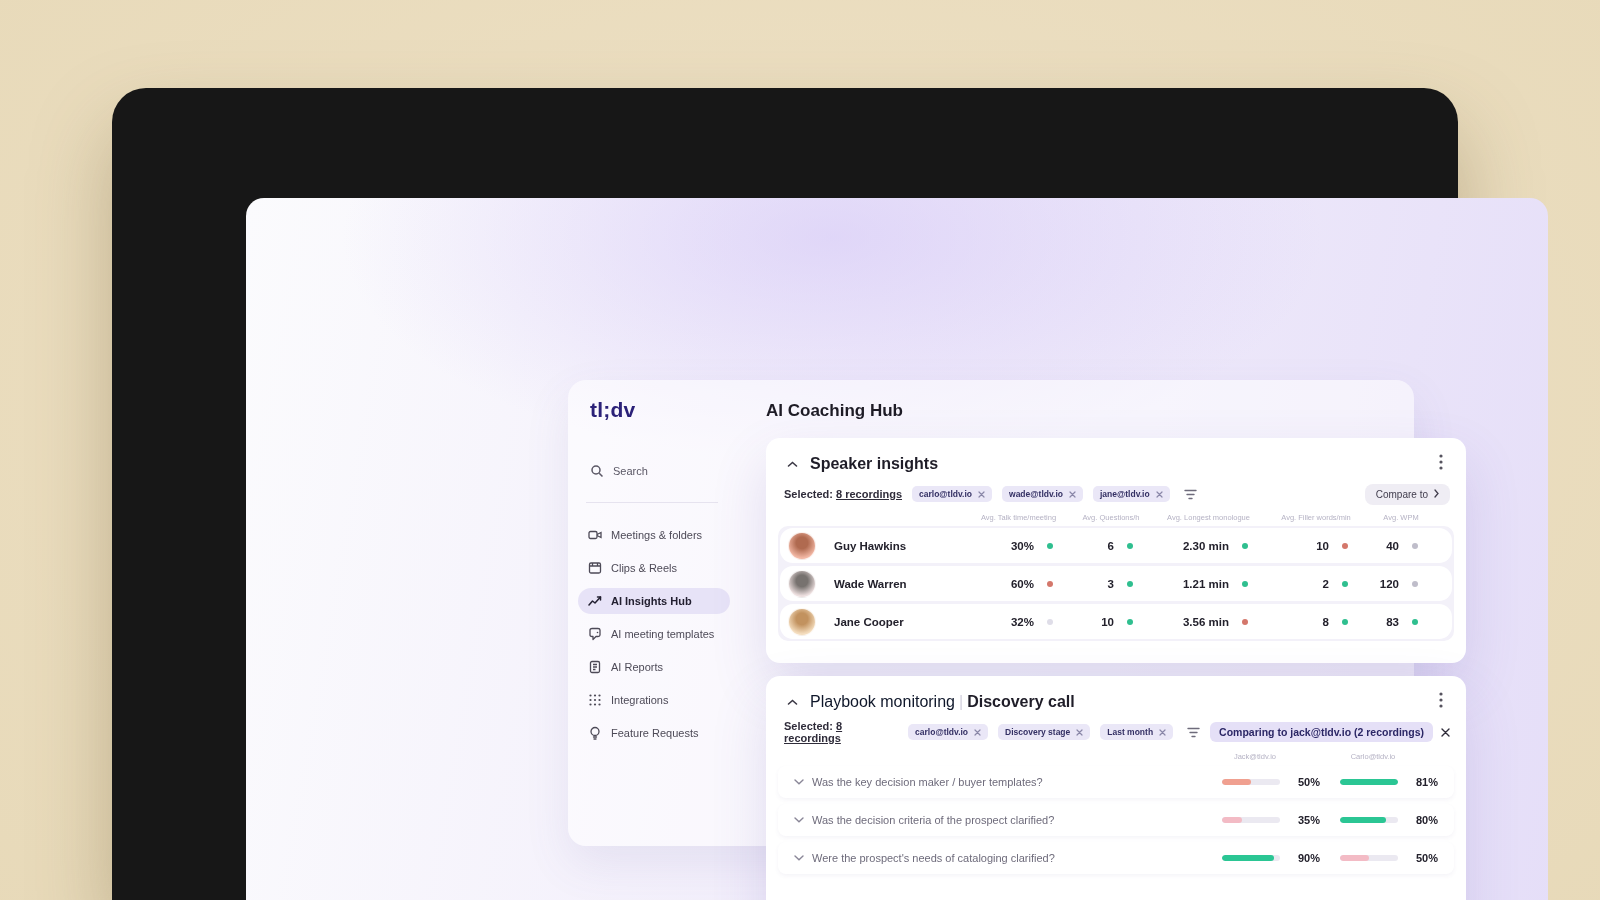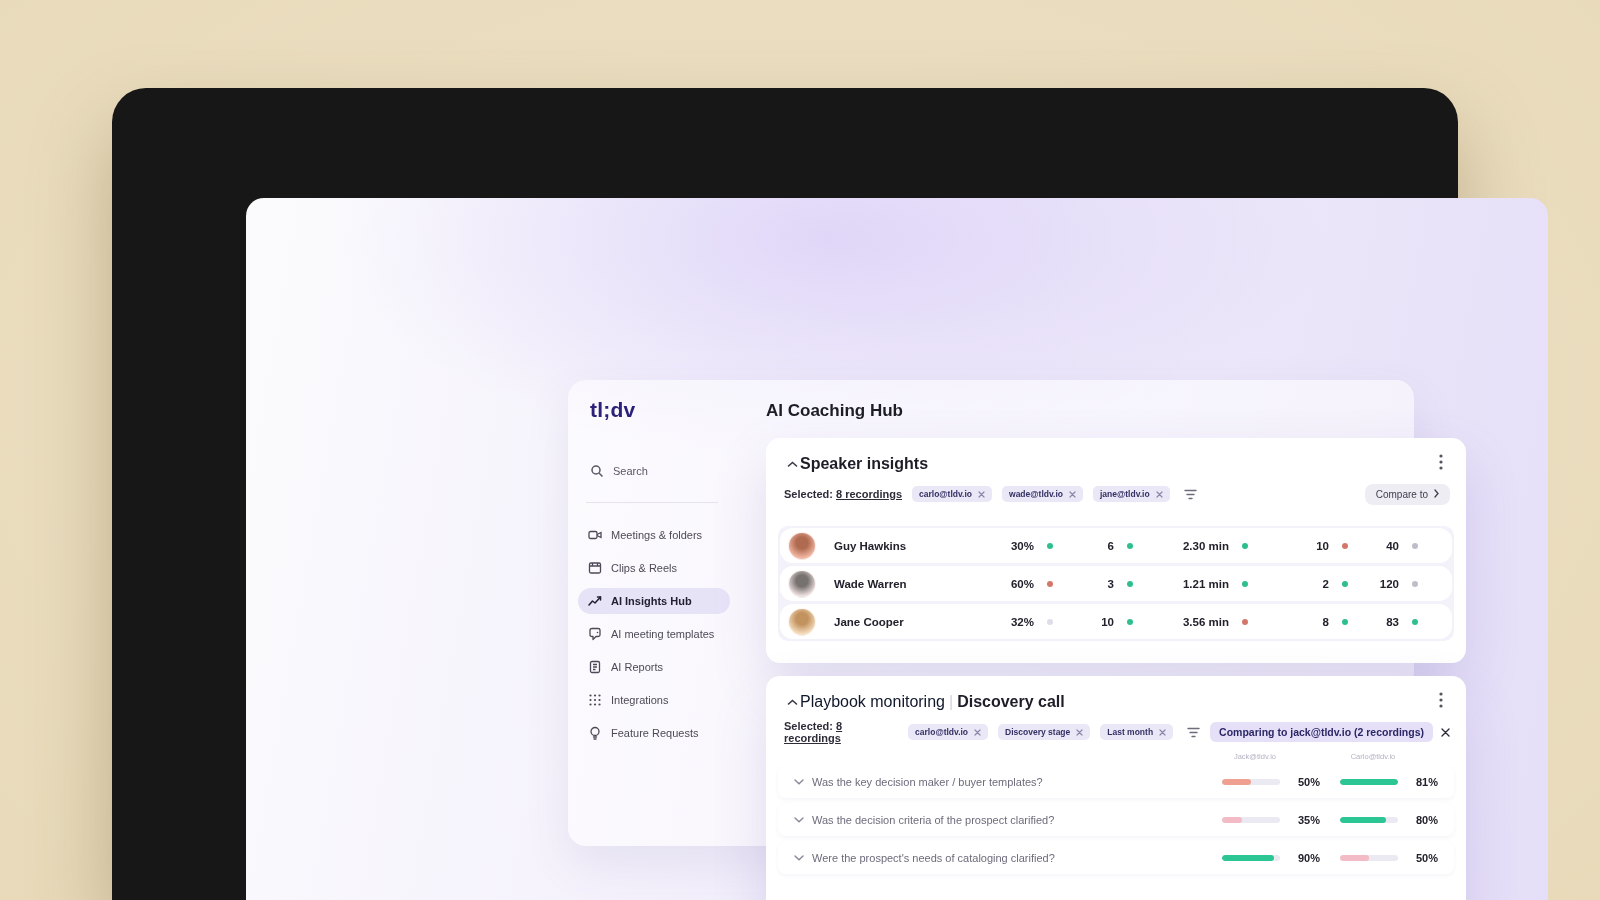--- a/index.html
+++ b/index.html
@@ -36,21 +36,21 @@
   .side-icon svg { width:14px; height:14px; }
 
   .page-title { position:absolute; left:520px; top:203px; font-size:17px; font-weight:600; color:#1e1c26; }
 
   
   .panel { position:absolute; background:#fff; border-radius:14px;
            box-shadow:0 24px 55px rgba(96,76,165,.16); }
   .panel.speaker  { left:520px; top:240px; width:700px; height:225px; }
   .panel.playbook { left:520px; top:478px; width:700px; height:362px; }
 
-  .panel-head { position:absolute; left:0; top:12px; width:100%; height:28px; display:flex; align-items:center; padding:0 18px; }
+  .panel-head { position:absolute; left:0; top:12px; width:100%; height:28px; display:flex; align-items:center; padding:0 18px; gap:10px; }
   .chev-btn { width:16px; height:16px; display:flex; align-items:center; justify-content:center; cursor:pointer; }
   .panel-title { font-size:16px; font-weight:600; color:#1f1d28; }
   .panel-title .muted { color:#0f172a; font-weight:500; }
   .panel-title .sep { color:#d4d2df; font-weight:400; padding:0 4px; }
   .kebab { position:absolute; right:16px; top:14px; width:18px; height:20px; display:flex; align-items:center; justify-content:center; cursor:pointer; }
 
   .chips-row { position:absolute; left:18px; top:46px; right:16px; height:20px; display:flex; align-items:center; gap:10px; }
   .selected-label { font-size:11px; font-weight:bold; color:#2f2c3a; }
   .selected-count { text-decoration:underline; font-weight:bold; }
   .chip { display:flex; align-items:center; gap:6px; background:#eae7f7; border-radius:5px;
@@ -248,20 +248,29 @@
               </svg>
           </span>
           <span class="compare-btn">
             <span>Compare to</span>
             <svg width="5" height="9" viewBox="0 0 5 9" fill="none" stroke="#413d4d" stroke-width="1.3" stroke-linecap="round">
                 <path d="M1 1 L4 4.5 L1 8"></path>
               </svg>
           </span>
         </div>
 
+        <div class="s-colheads s-grid" id="speaker-colheads">
+          <span></span>
+            <span></span>
+        <span class="col-label">Avg. Talk time/meeting</span>
+            <span class="col-label">Avg. Questions/h</span>
+            <span class="col-label">Avg. Longest monologue</span>
+            <span class="col-label">Avg. Filler words/min</span>
+            <span class="col-label">Avg. WPM</span>
+          </div>
         <div class="s-rows" id="speaker-rows">
             <div class="s-row s-grid">
     <div class="avatar" style="background: radial-gradient(circle at 50% 38%, rgb(176, 106, 80) 0%, rgb(176, 106, 80) 28%, rgb(242, 183, 164) 72%);"></div>
     <div class="s-name">Guy Hawkins</div>
   <div class="metric">
                 <span class="m-val">30%</span>
                 <span class="dot green"></span>
               </div>
               <div class="metric">
                 <span class="m-val">6</span>

